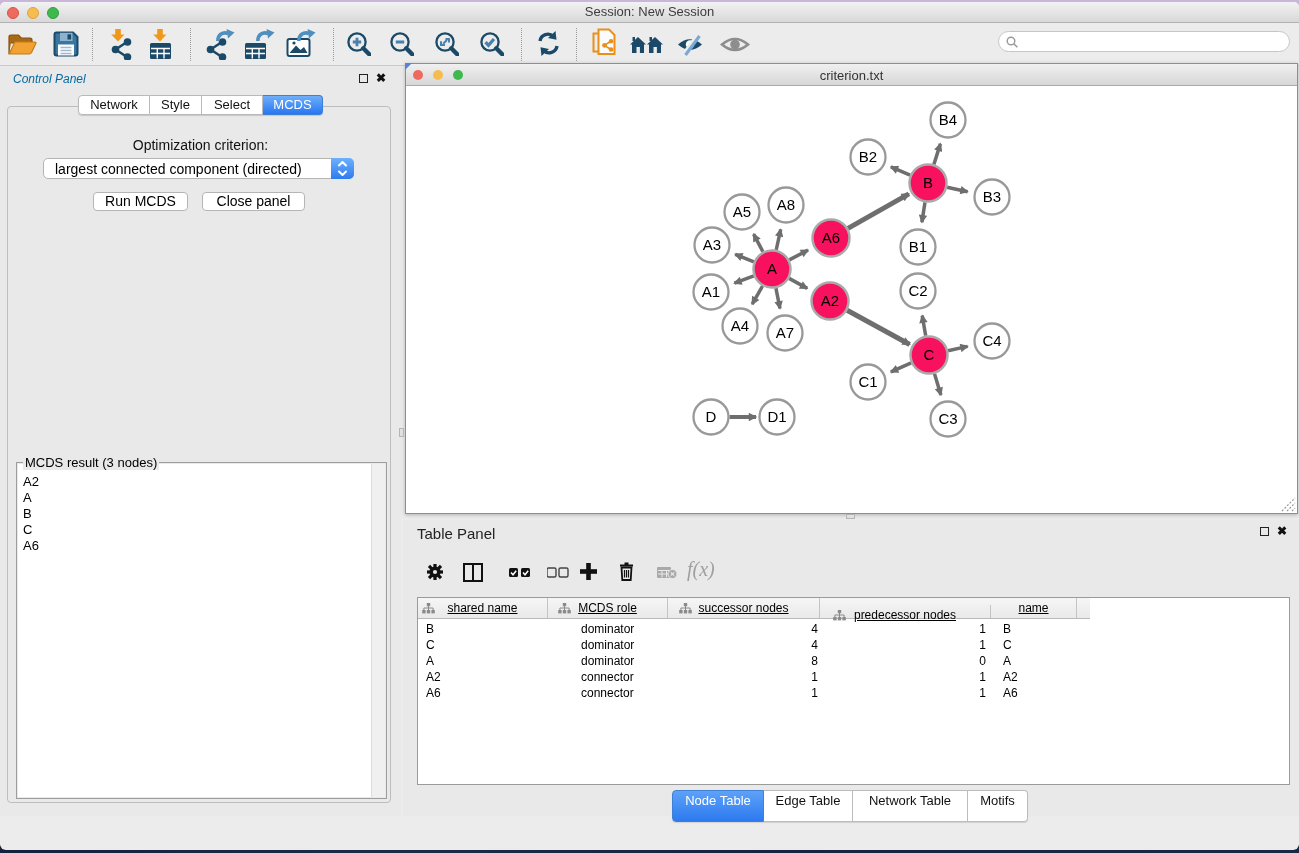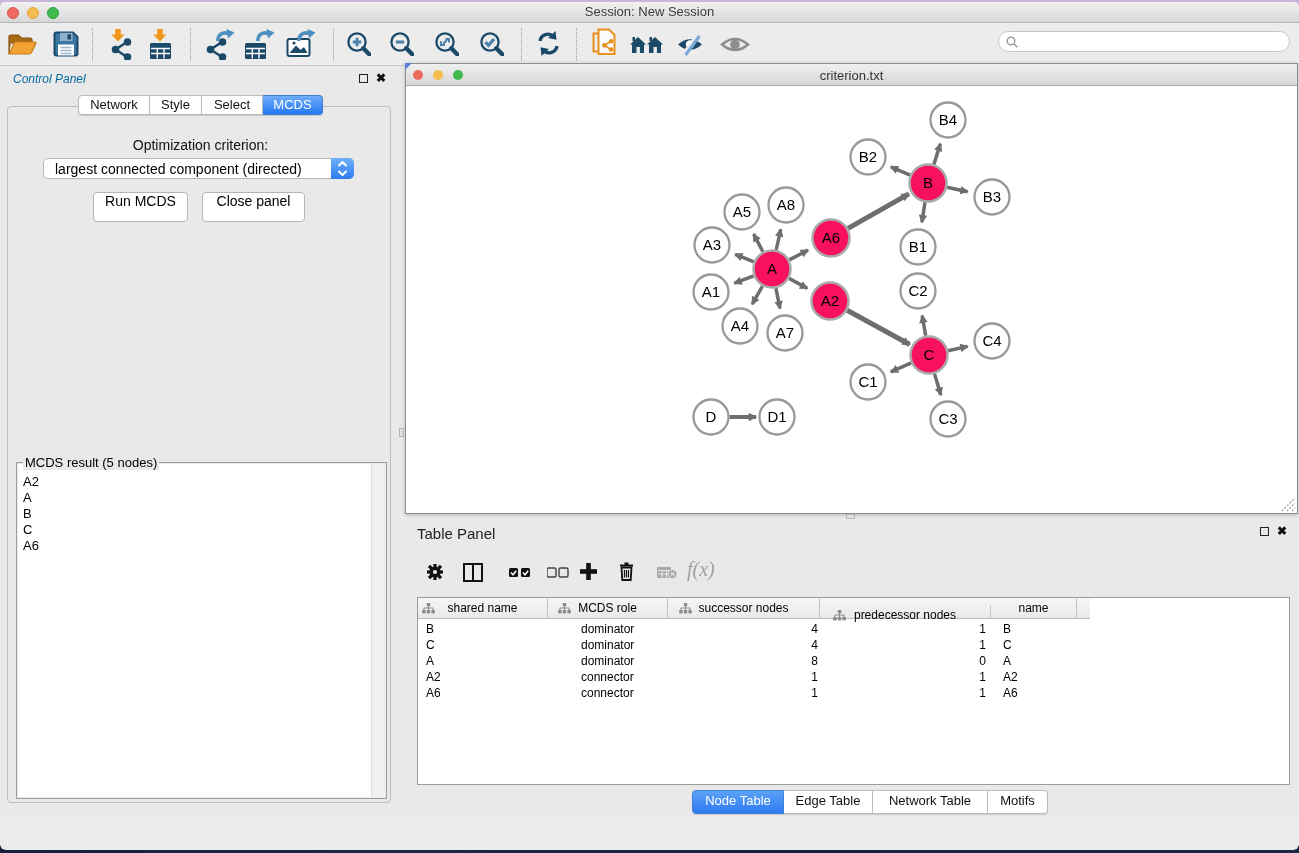--- a/index.html
+++ b/index.html
@@ -38,21 +38,21 @@
 #cp-tabs .seg:first-child { border-left:1px solid #b9b9b9; border-radius:4px 0 0 4px; }
 #cp-tabs .seg:last-child { border-radius:0 4px 4px 0; }
 #cp-tabs .seg.sel { background:linear-gradient(#6faef9,#2677f2); color:#fff; border-color:#3f7fd6; }
 #opt-label { position:absolute; left:0; top:71px; width:401px; text-align:center;
   font-size:14px; color:#111; }
 #dropdown { position:absolute; left:43px; top:92px; width:311px; height:21px;
   background:#fff; border:1px solid #b5b5b5; border-radius:5px; }
 #dropdown .dtext { position:absolute; left:11px; top:2px; font-size:14px; color:#000; }
 #dropdown .stepper { position:absolute; right:-1px; top:-1px; width:23px; height:21px;
   background:linear-gradient(#6db1fb,#2e7bf0); border-radius:0 5px 5px 0; }
-.btn { position:absolute; height:30px; background:#fff; border:1px solid #b5b5b5;
+.btn { position:absolute; height:19px; background:#fff; border:1px solid #b5b5b5;
   border-radius:4px; font-size:14px; color:#000; text-align:center; line-height:17px; }
 
 #mcds-group { position:absolute; left:16px; top:389px; width:371px; height:345px; }
 #mcds-border { position:absolute; left:0; top:7px; width:100%; height:337px;
   border:1px solid #9d9d9d; }
 #mcds-legend { position:absolute; left:7px; top:0; background:#e9e9e9; padding:0 2px;
   font-size:13px; color:#000; }
 #mcds-list { position:absolute; left:2px; top:9px; width:367px; height:333px; background:#fff; padding-top:10px; }
 #mcds-list .li { font-size:13px; color:#000; padding-left:5px; height:16px; line-height:16px; }
 #mcds-scroll { position:absolute; right:2px; top:9px; width:14px; height:333px;
@@ -67,26 +67,26 @@
 
 #tpanel { position:absolute; left:403px; top:518px; width:896px; height:296px; background:#e9e9e9; }
 #tpanel .ptitle { position:absolute; left:14px; top:5px; font-size:15px; color:#222; }
 #t-toolbar { position:absolute; left:14px; top:26px; width:876px; height:36px;
   background:transparent; }
 #t-table { position:absolute; left:14px; top:77px; width:873px; height:188px;
   background:#fff; border:1px solid #9b9b9b; }
 #t-header { position:absolute; left:0; top:0; height:21px; width:672px;
   background:linear-gradient(#f6f6f6,#e9e9e9); border-bottom:1px solid #b9b9b9; display:flex; }
 #t-header .hc { position:relative; border-right:1px solid #c4c4c4; font-size:12px;
-  color:#000; text-align:center; line-height:20px; }
+  color:#000; text-align:center; line-height:20px;text-decoration:underline; }
 .trow { position:absolute; left:0; height:16px; width:100%; font-size:12px; color:#000; }
 .trow span { position:absolute; }
 
-#t-tabs { position:absolute; left:269px; top:270px; height:24px; display:flex;
-  border-radius:4px; box-shadow:0 1px 1px rgba(0,0,0,.12);margin-left:20px; }
+#t-tabs { position:absolute; left:269px; top:270px; height:32px; display:flex;
+  border-radius:4px; box-shadow:0 1px 1px rgba(0,0,0,.12); }
 #t-tabs .seg { background:#fff; border:1px solid #bcbcbc; border-left:none; font-size:13px;
   color:#111; text-align:center; line-height:19px; }
 #t-tabs .seg:first-child { border-left:1px solid #bcbcbc; border-radius:4px 0 0 4px; }
 #t-tabs .seg:last-child { border-radius:0 4px 4px 0; }
 #t-tabs .seg.sel { background:linear-gradient(#5da2f8,#2d7af0); color:#fff; border-color:#3f7fd6; }
 
 #statusbar { position:absolute; left:0; top:814px; width:100%; height:32px;
   background:#ececec; border-top:1px solid #c4c4c4; }
 #listbtn { position:absolute; left:9px; top:8px; width:28px; height:19px;
   background:#fafafa; border:1px solid #a8a8a8; }
@@ -267,21 +267,21 @@
     <div id="mcds-group">
       <div id="mcds-border"></div>
       <div id="mcds-list">
         <div class="li">A2</div>
           <div class="li">A</div>
           <div class="li">B</div>
         <div class="li">C</div>
           <div class="li">A6</div>
       </div>
       <div id="mcds-scroll"></div>
-      <div id="mcds-legend">MCDS result (5 nodes)</div>
+      <div id="mcds-legend">MCDS result (3 nodes)</div>
     </div>
   </div>
   <div id="netwin">
     <div id="net-titlebar">
       <div class="tl" style="left:7px;top:6px;width:10px;height:10px;background:#ee6a5f;"></div>
       <div class="tl" style="left:27px;top:6px;width:10px;height:10px;background:#f5bd4f;"></div>
       <div class="tl" style="left:47px;top:6px;width:10px;height:10px;background:#3fb94e;"></div>
       <div class="title">criterion.txt</div>
     </div>
     <svg style="position:absolute;right:1px;bottom:1px;" width="16" height="16" viewBox="0 0 16 16">

